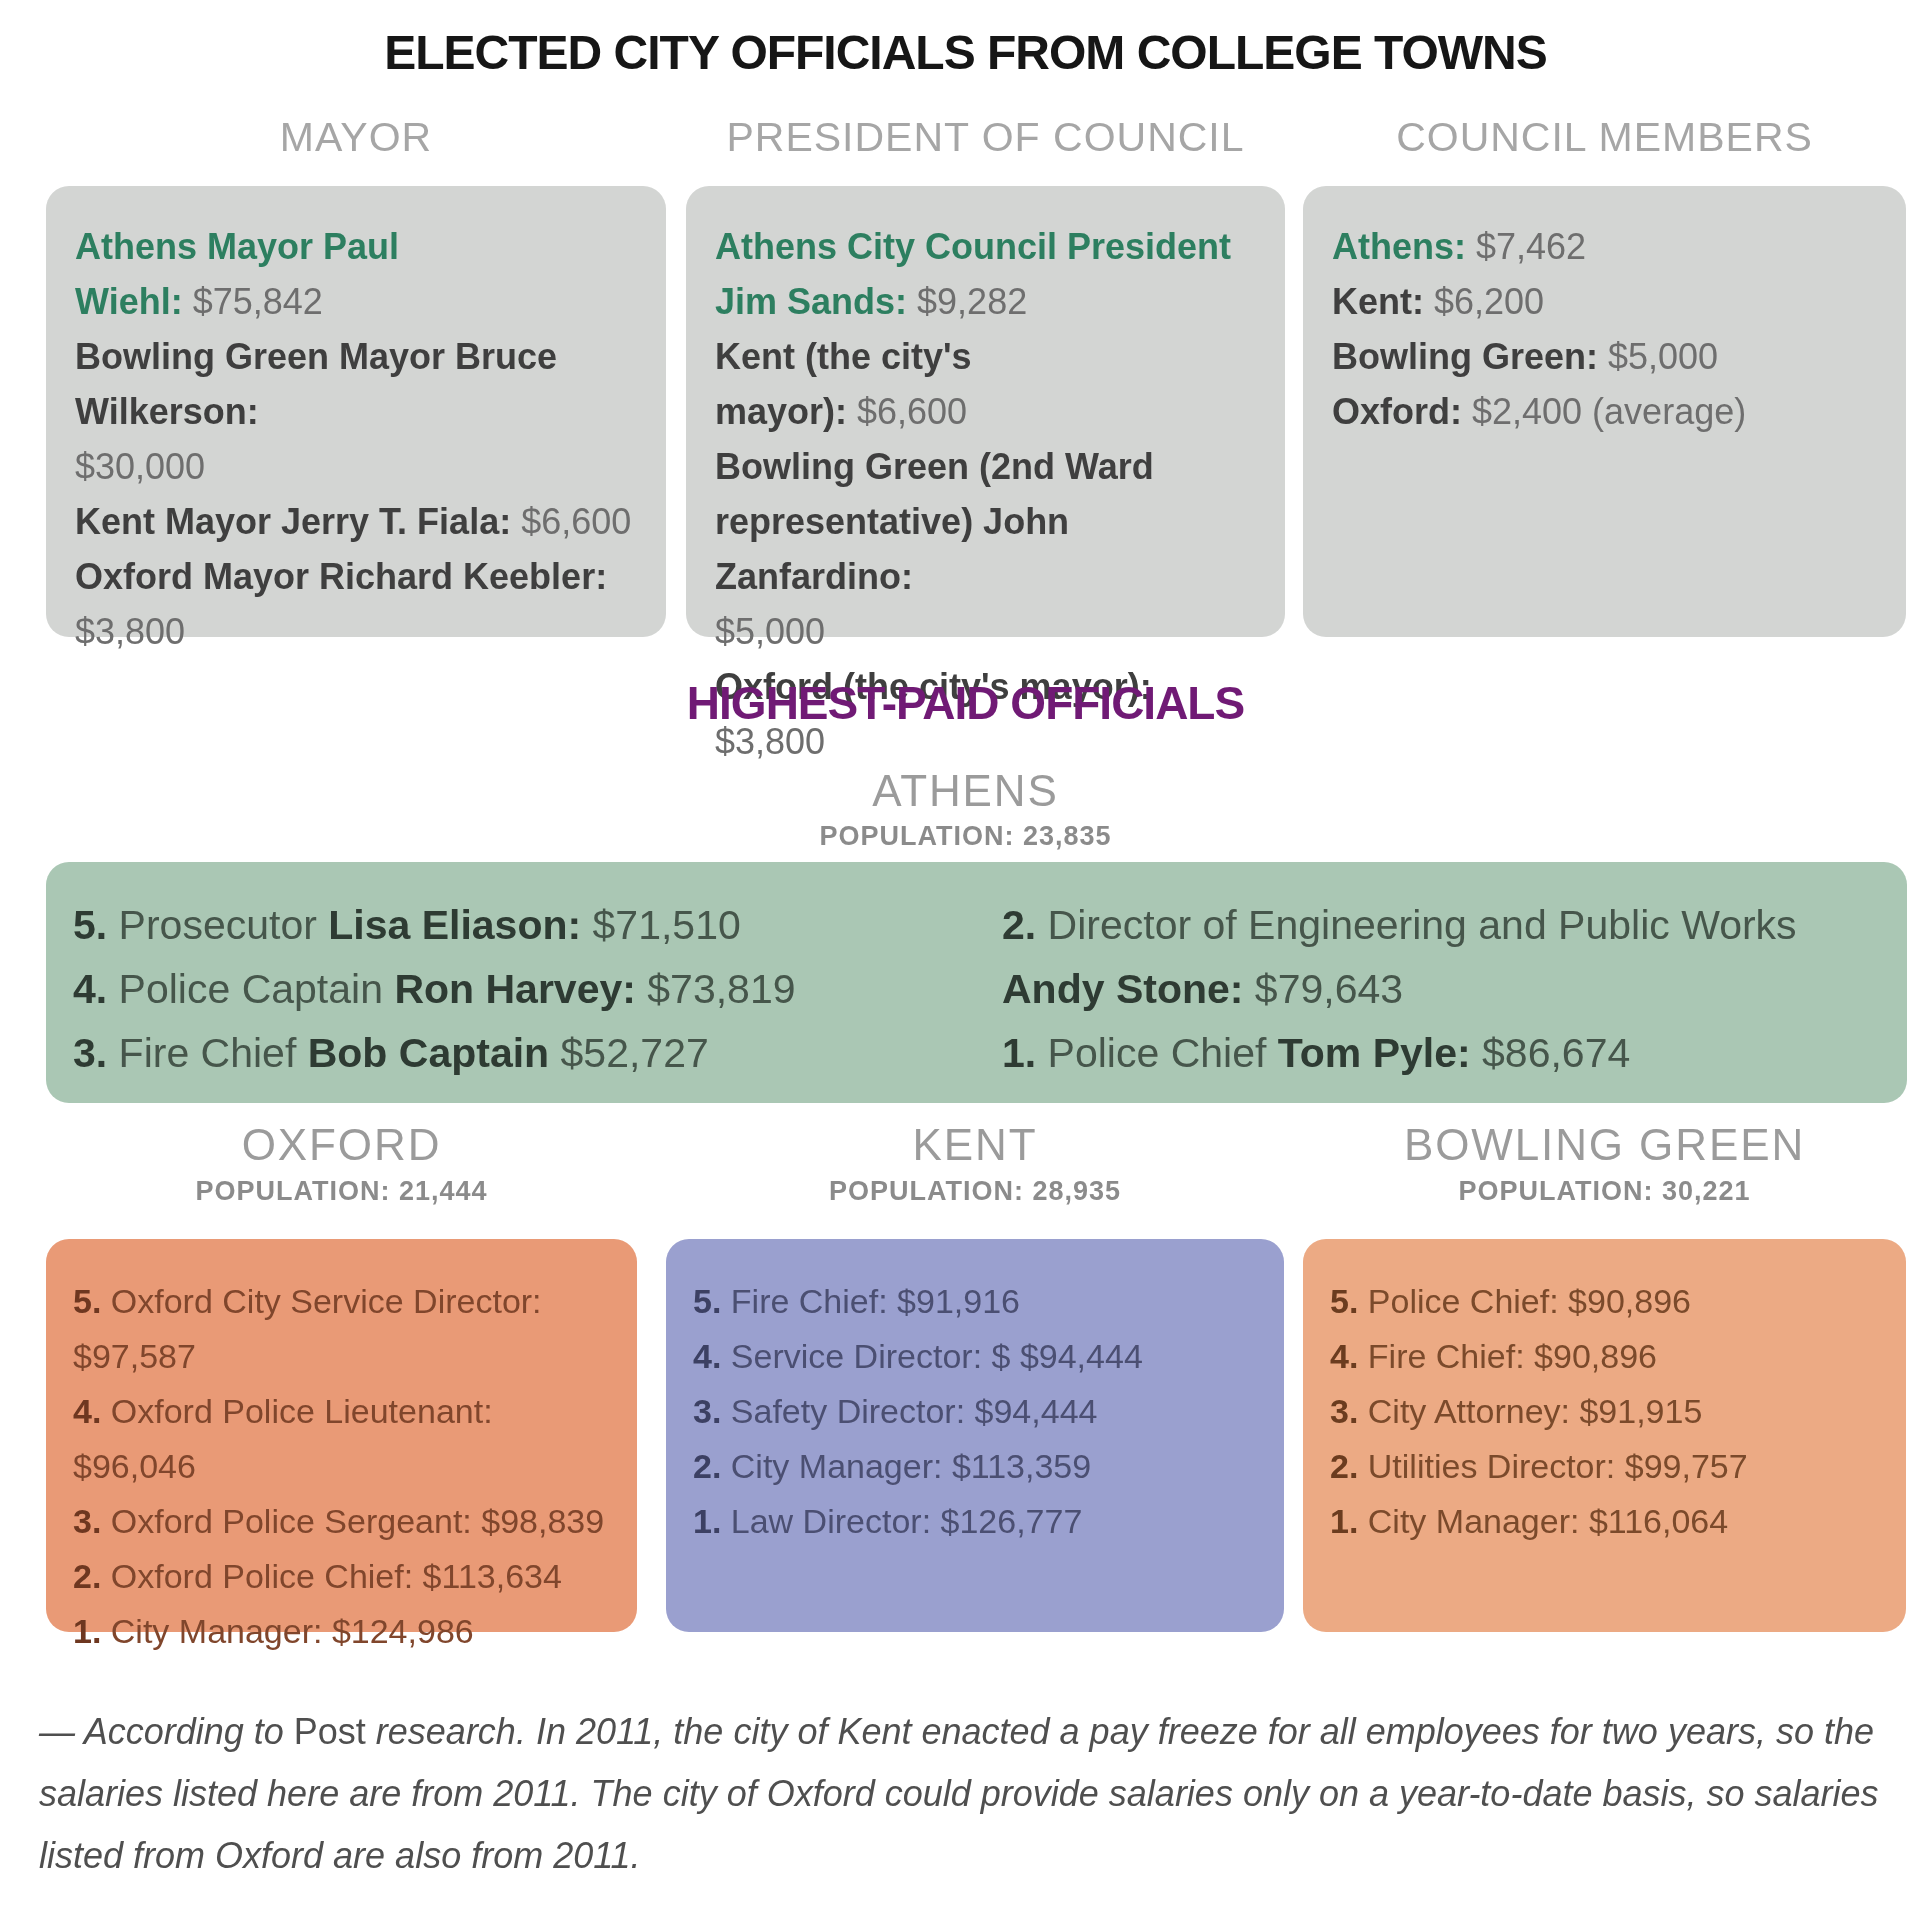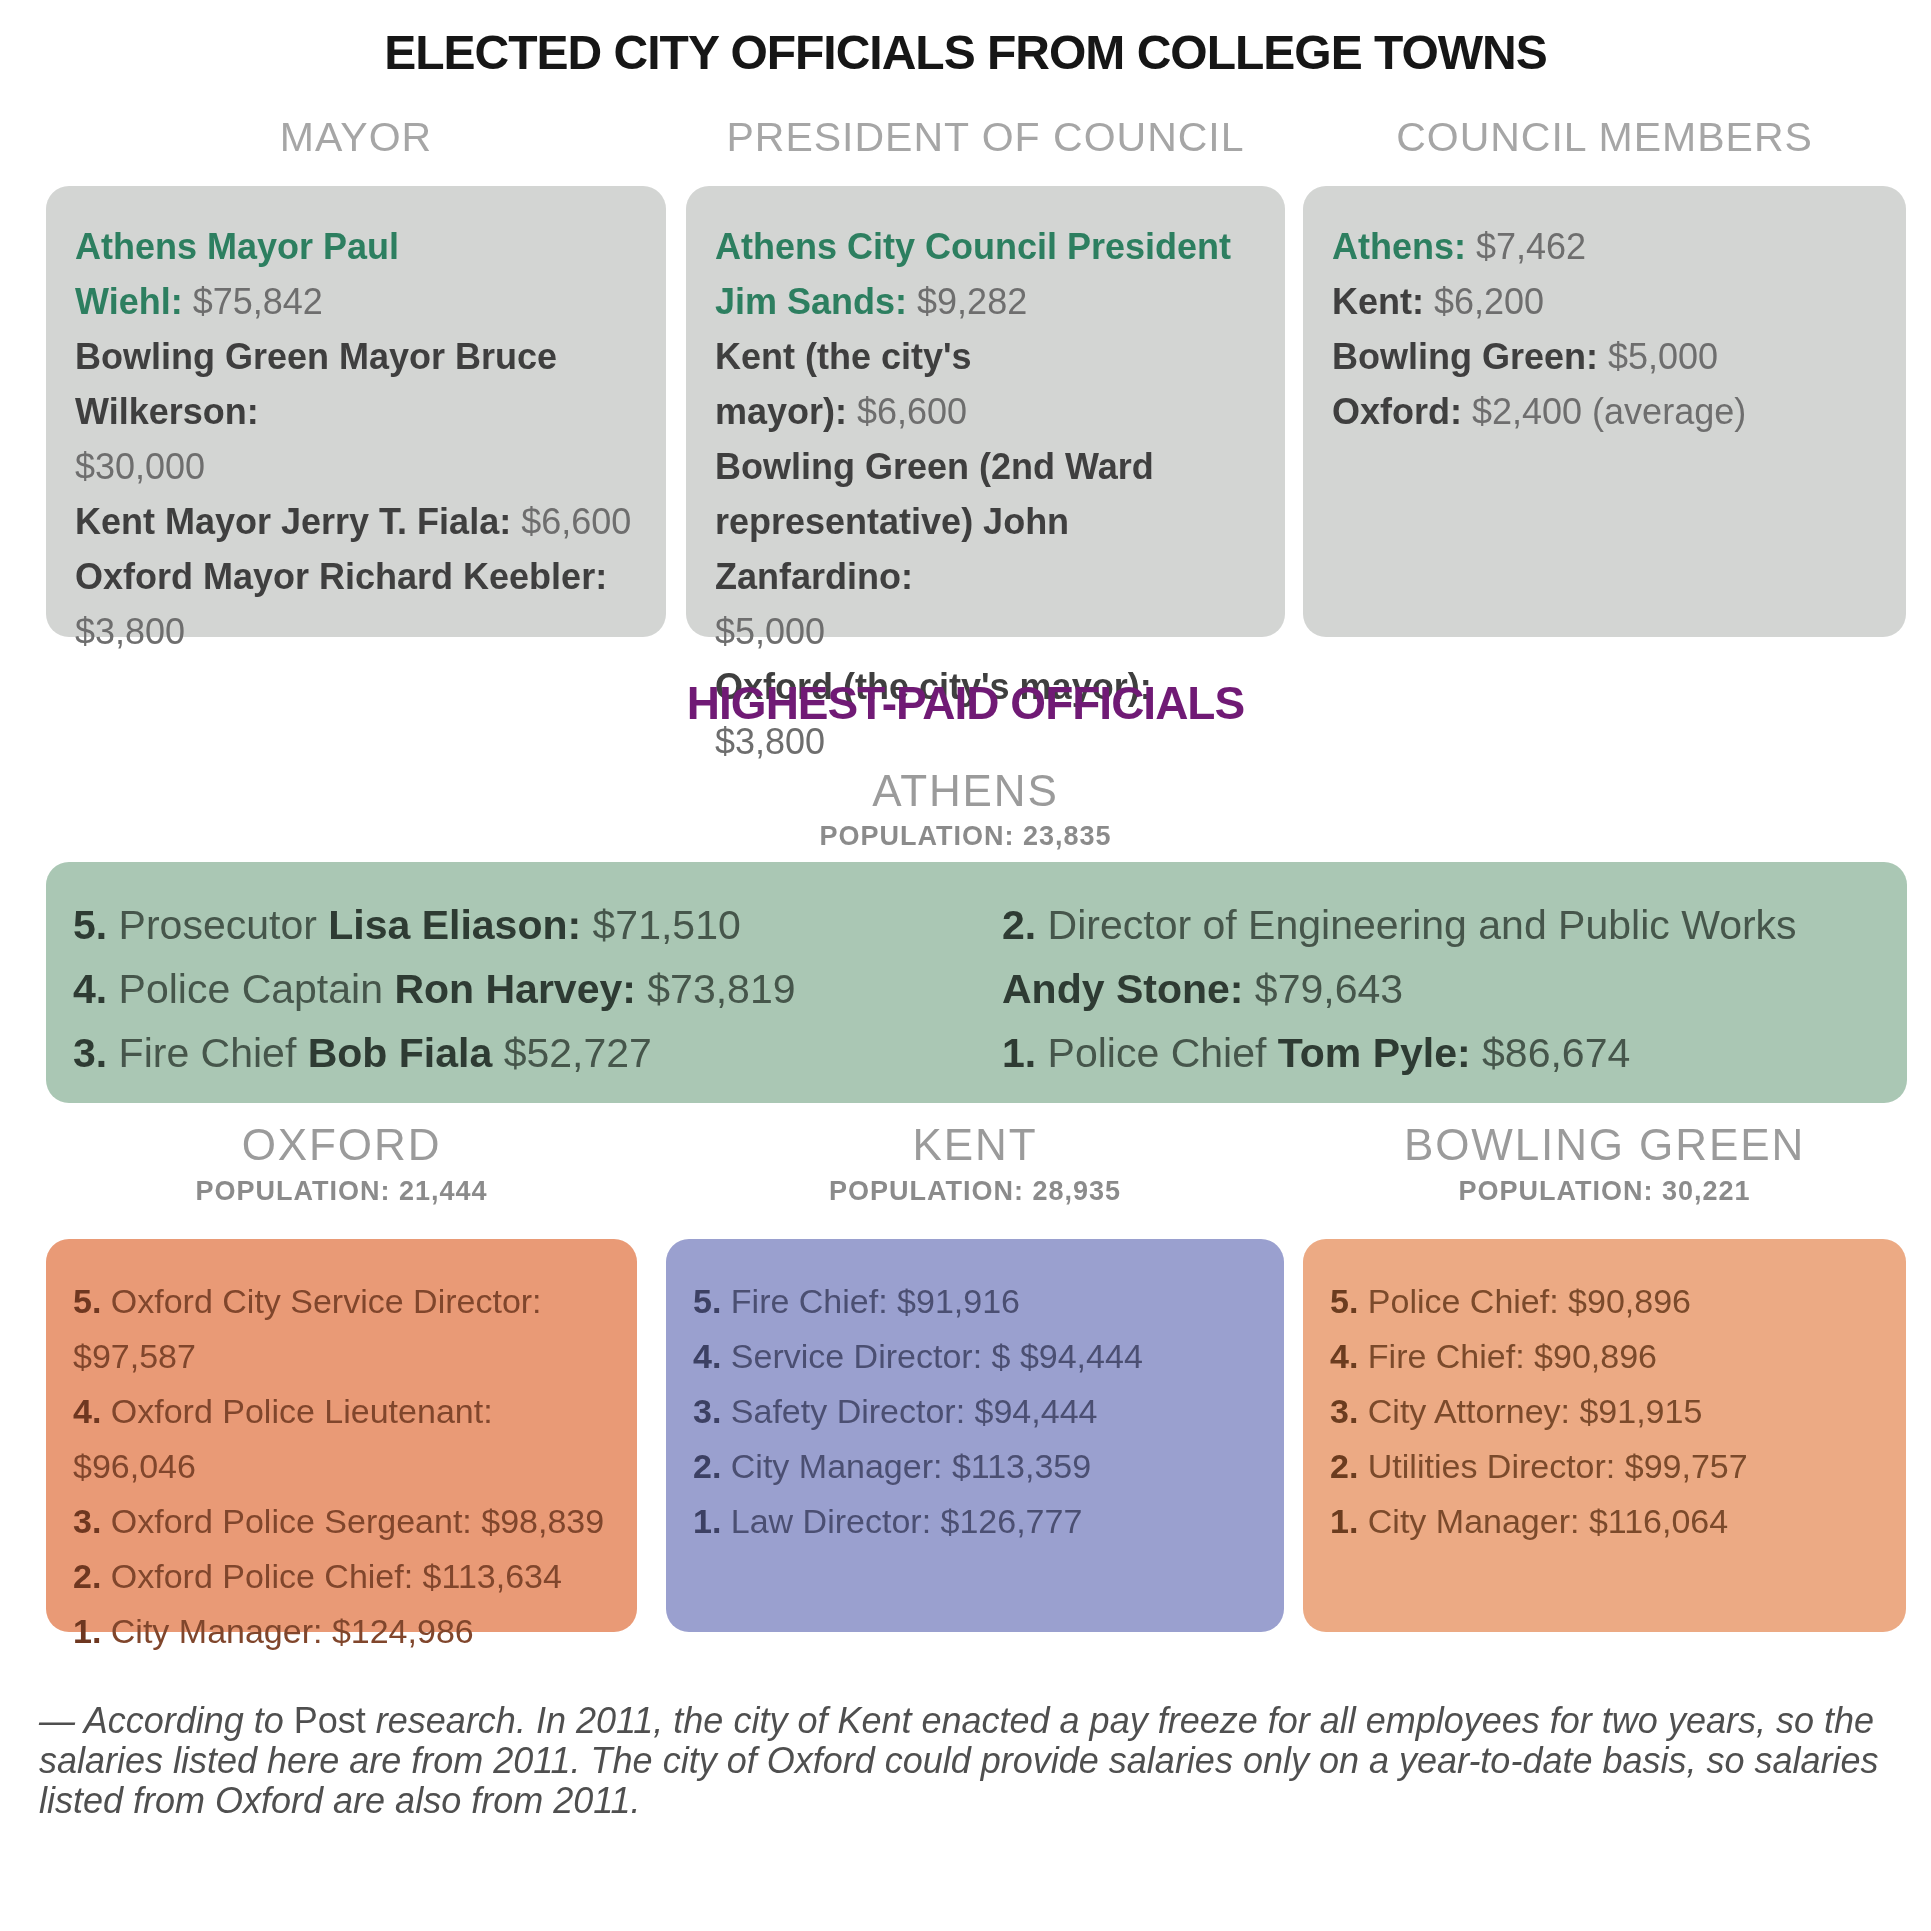--- a/index.html
+++ b/index.html
@@ -94,21 +94,21 @@
     --reg: #4b4f72; --bold: #3c4063;
   }
   .bottom-box.box-bowling-green {
     left: 1303px; width: 603px;
     background: var(--c-bowling_green_bg, #ecaa84);
     --reg: #7b4a2b; --bold: #6b3c1f;
   }
 
   .footnote {
     position: absolute; left: 39px; top: 1701px; width: 1863px;
-    font-size: 36px; line-height: 40px; color: #4f4f4f; font-style: italic;
+    font-size: 36px; line-height: 62px; color: #4f4f4f; font-style: italic;
   }
 </style>
 </head>
 <body>
 
 <div class="page">
 
   <div class="main-title">ELECTED CITY OFFICIALS FROM COLLEGE TOWNS</div>
 
   <div class="col-header c0">MAYOR</div>
@@ -144,21 +144,21 @@
 
   <div class="section-title">HIGHEST-PAID OFFICIALS</div>
 
   <div class="city-header athens-header">ATHENS</div>
   <div class="city-pop athens-pop">POPULATION: 23,835</div>
 
   <div class="box athens-box">
     <div class="athens-col left">
         <div class="tline"><span class="seg-bold">5.</span><span class="seg-reg"> Prosecutor </span><span class="seg-bold">Lisa Eliason:</span><span class="seg-reg"> $71,510</span></div>
         <div class="tline"><span class="seg-bold">4.</span><span class="seg-reg"> Police Captain </span><span class="seg-bold">Ron Harvey:</span><span class="seg-reg"> $73,819</span></div>
-        <div class="tline"><span class="seg-bold">3.</span><span class="seg-reg"> Fire Chief </span><span class="seg-bold">Bob Fiala</span><span class="seg-reg"> $52,727</span></div>
+        <div class="tline"><span class="seg-bold">3.</span><span class="seg-reg"> Fire Chief </span><span class="seg-bold">Bob Captain</span><span class="seg-reg"> $52,727</span></div>
       </div>
     <div class="athens-col right">
         <div class="tline"><span class="seg-bold">2.</span><span class="seg-reg"> Director of Engineering and Public Works</span></div>
         <div class="tline"><span class="seg-bold">Andy Stone:</span><span class="seg-reg"> $79,643</span></div>
         <div class="tline"><span class="seg-bold">1.</span><span class="seg-reg"> Police Chief </span><span class="seg-bold">Tom Pyle:</span><span class="seg-reg"> $86,674</span></div>
       </div>
   </div>
 
   <div class="city-header bottom-header c0">OXFORD</div>
   <div class="city-header bottom-header c2">BOWLING GREEN</div>

